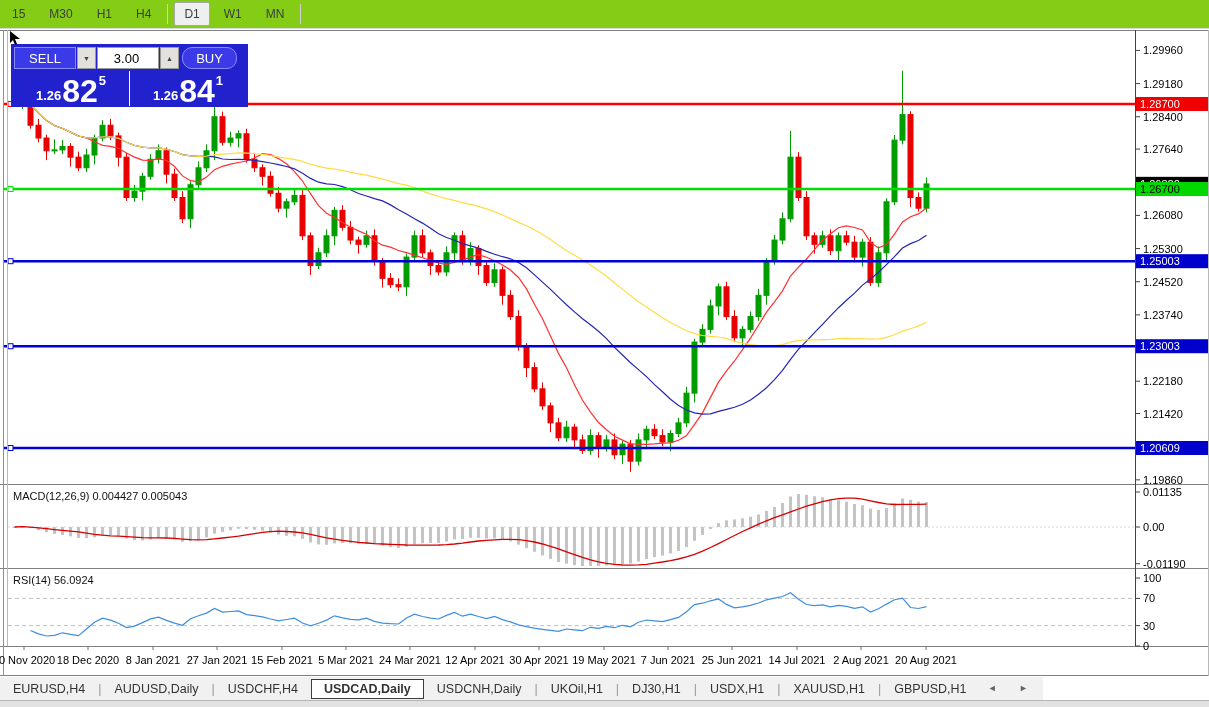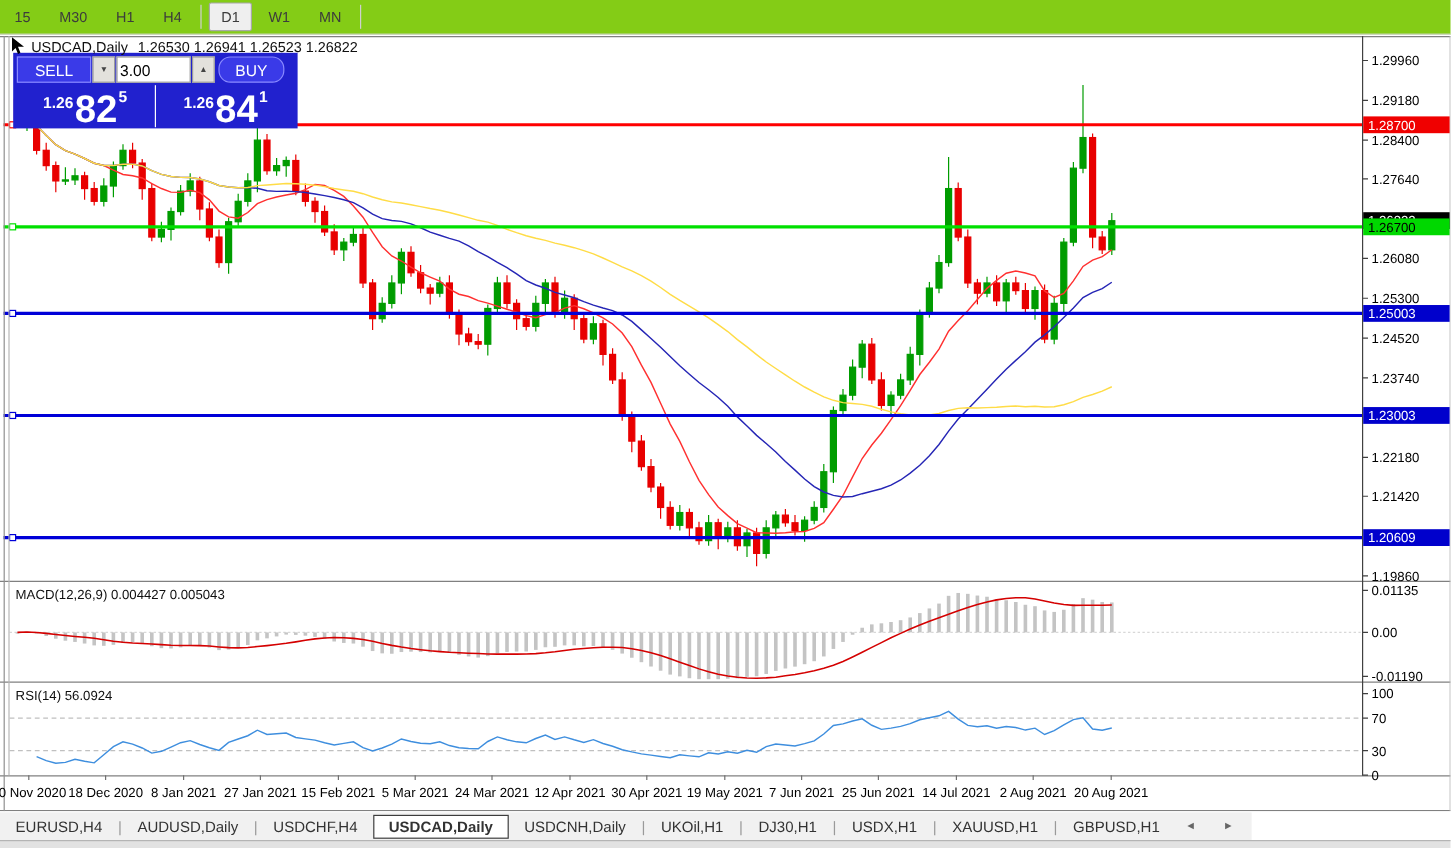--- a/index.html
+++ b/index.html
@@ -19,26 +19,26 @@
   
   .trade-widget{position:absolute;top:44px;left:11px;width:237px;height:63px;background:#2121ce;
                 z-index:4;padding:2px;}
   .tw-top{display:flex;align-items:center;height:24px;}
   .tw-btn{background:#3a3ae8;border:1px solid #8a8aff;color:#ffffff;font-size:13px;height:22px;
           display:flex;align-items:center;justify-content:center;cursor:pointer;}
   .tw-sell{width:62px;margin-left:1px;}
   .tw-buy{width:55px;margin-left:2px;border-radius:10px;}
   .tw-spin{width:19px;height:22px;background:#e3e1dc;border:1px solid #9a9a9a;color:#444;
            font-size:7px;display:flex;align-items:center;justify-content:center;cursor:pointer;margin:0 1px;}
-  .tw-vol{width:62px;height:22px;border:1px solid #9a9a9a;font-size:13px;text-align:left;
+  .tw-vol{width:62px;height:22px;border:1px solid #9a9a9a;font-size:13px;text-align:center;
           padding-right:5px;font-family:"Liberation Sans",sans-serif;}
   .tw-prices{display:flex;height:35px;margin-top:1px;}
   .tw-price{flex:1;display:flex;align-items:flex-end;justify-content:center;color:#fff;padding-bottom:1px;}
   .tw-price:first-child{border-right:1px solid #ffffff;}
-  .pp{font-size:13px;font-weight:bold;line-height:1;margin-bottom:13px;}
+  .pp{font-size:13px;font-weight:bold;line-height:1;margin-bottom:3px;}
   .pb{font-size:32px;font-weight:bold;line-height:0.85;margin:0 1px;}
   .ps{font-size:13px;font-weight:bold;line-height:1;align-self:flex-start;margin-top:3px;}
   
   .ind-label{position:absolute;left:13px;font-size:11px;color:#101010;z-index:3;}
   .macd-label{top:490px;}
   .rsi-label{top:574px;}
   
   .tabs{position:absolute;top:677px;left:0;width:1043px;height:23px;background:#f1f1f1;
         display:flex;align-items:center;font-size:12.5px;color:#333;}
   .tab{padding:3px 13px;cursor:pointer;white-space:nowrap;}
@@ -548,23 +548,20 @@
         <text x="861" y="634" font-size="11" fill="#000" text-anchor="middle">2 Aug 2021</text>
         <line x1="926" y1="616" x2="926" y2="620" stroke="#707070"></line>
         <text x="926" y="634" font-size="11" fill="#000" text-anchor="middle">20 Aug 2021</text>
       </g>
     </svg>
 
   <svg class="cursor-icon" width="16" height="18">
     <polygon points="1,1 1,13 4,10 6,15 8,14 6,9 11,9" fill="#000"></polygon>
   </svg>
 
-  <div class="chart-title">
-    <span class="sym">USDCAD,Daily</span><span>1.26530 1.26941 1.26523 1.26822</span>
-  </div>
 
   <div class="trade-widget">
     <div class="tw-top">
       <div class="tw-btn tw-sell">SELL</div>
       <div class="tw-spin">
           <span>▼</span>
         </div>
       <input class="tw-vol" value="3.00" style="">
       <div class="tw-spin">
           <span>▲</span>

